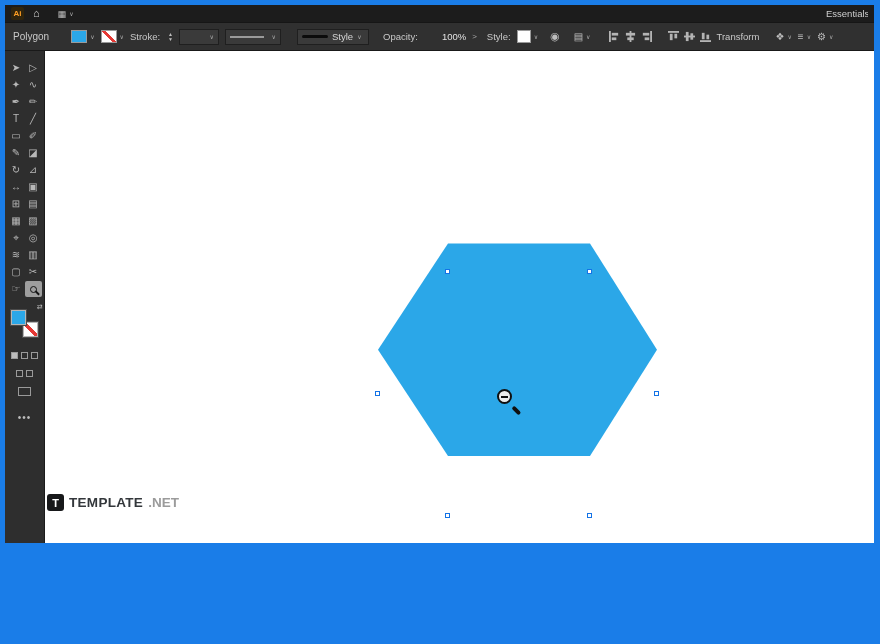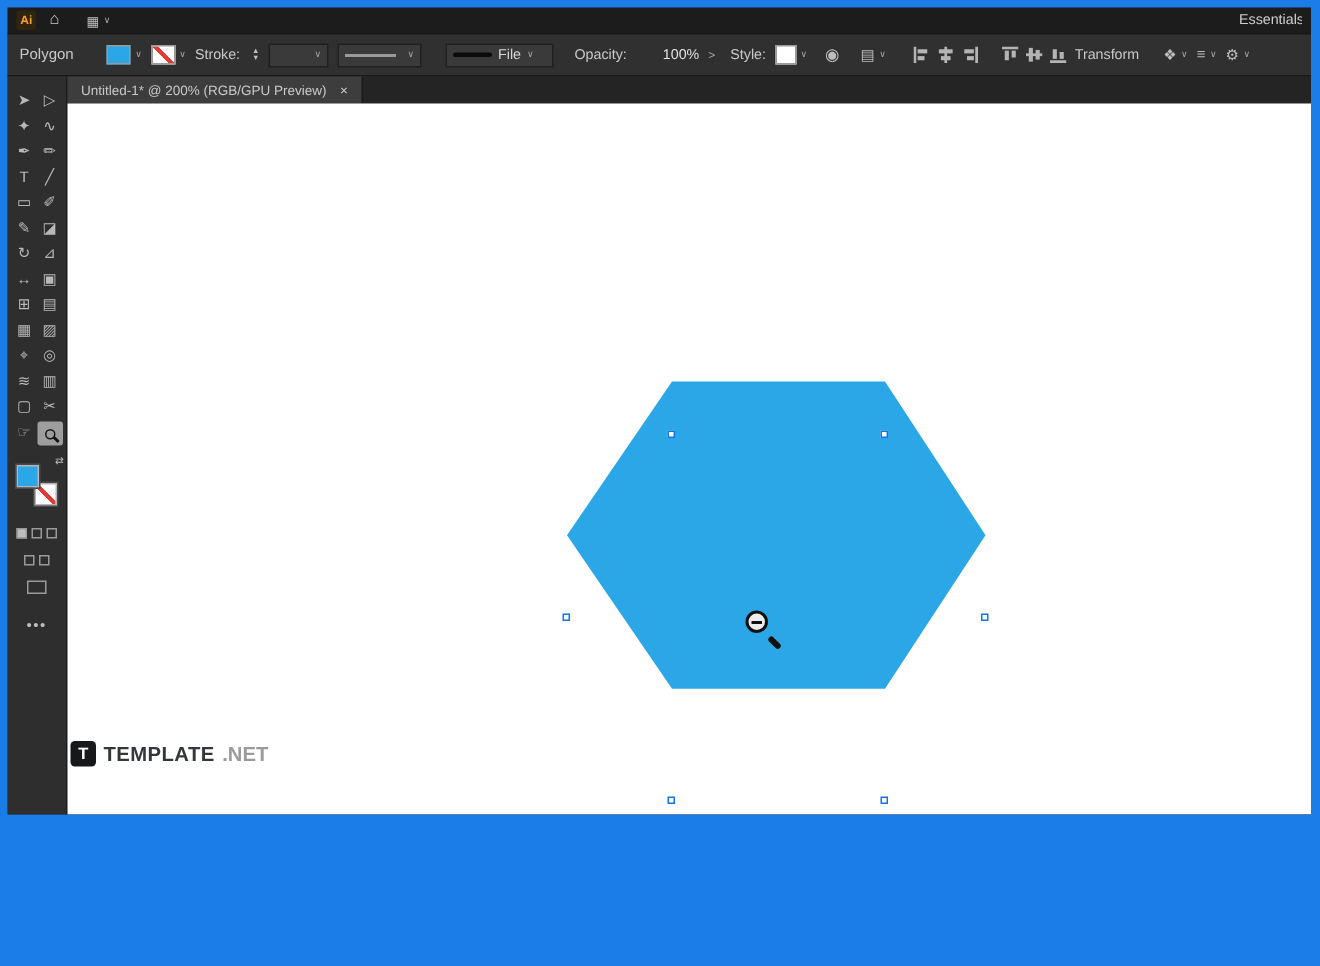--- a/index.html
+++ b/index.html
@@ -135,21 +135,21 @@
       <div class="combo w-stroke">
         <span class="caret">∨</span>
       </div>
       <div class="combo w-profile">
         <span class="profile-line"></span>
         <span class="caret">∨</span>
       </div>
 
       <div class="combo w-brush">
         <span class="brush-line"></span>
-        <span>File</span>
+        <span>Style</span>
         <span class="caret">∨</span>
       </div>
 
       <span class="cb-label" style="margin-left:8px">Opacity:</span>
       <span class="opacity-value">100%</span>
       <span class="chev">&gt;</span>
 
       <span class="cb-label">Style:</span>
       <div class="swatch-group">
         <span class="swatch style-swatch"></span>
@@ -262,26 +262,20 @@
         </div>
         <div class="mode-row">
           <span class="mode-box"></span>
           <span class="mode-box"></span>
         </div>
         <div class="screen-rect"></div>
         <div class="more-dots">•••</div>
       </div>
 
       <div class="doc-area">
-        <div class="tabstrip">
-          <div class="tab">
-            <span>Untitled-1* @ 200% (RGB/GPU Preview)</span>
-            <span class="tab-close">×</span>
-          </div>
-        </div>
 
         <div class="canvas" id="canvas">
           <svg class="art" viewBox="0 0 829 565" preserveAspectRatio="none">
             <polygon id="hex" points="333,343 403,221 545,221 612,343 545,465 403,465" fill="#2ba7e8"></polygon>
           </svg>
 
           <div class="zc">
             <div class="zc-circle">
               <div class="zc-minus"></div>
             </div>

